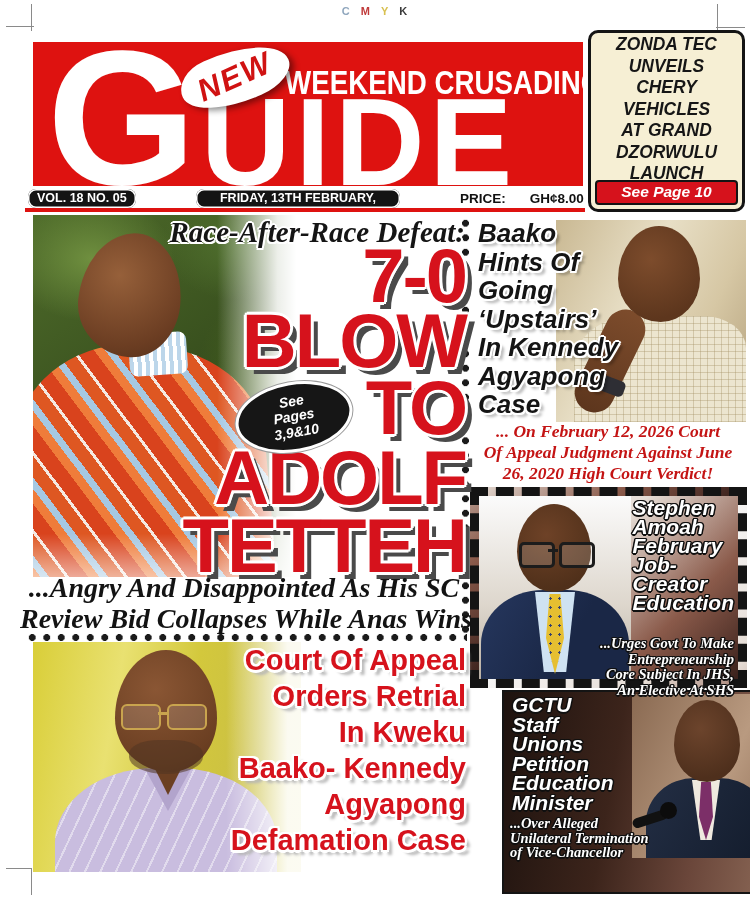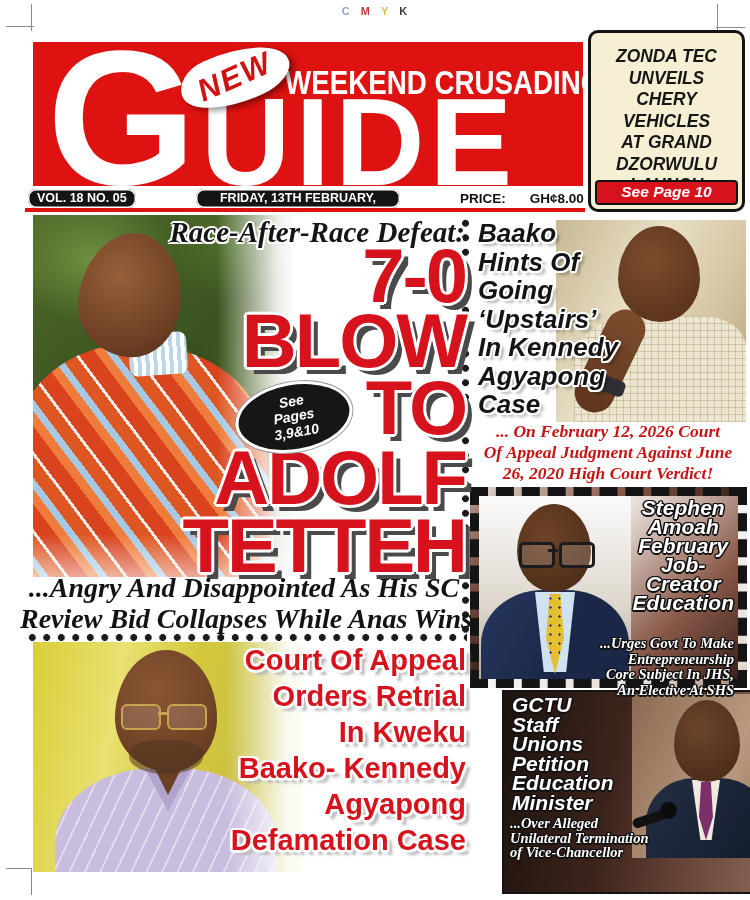--- a/index.html
+++ b/index.html
@@ -19,21 +19,21 @@
            color:#fff;letter-spacing:5px;text-align:center;}
   .mh-sub{position:absolute;left:252px;top:22px;font-size:33px;font-weight:bold;color:#fff;
           white-space:nowrap;transform:scaleX(.84);transform-origin:left top;}
   .ribbon{position:absolute;left:146px;top:8px;width:112px;height:54px;background:#fff;
           border-radius:30% 70% 35% 65%/45% 60% 40% 55%;transform:rotate(-24deg);
           box-shadow:3px 4px 6px rgba(0,0,0,.45);display:flex;align-items:center;justify-content:center;}
   .ribbon span{font-size:31px;font-weight:bold;font-style:italic;color:#d01212;letter-spacing:2px;}
 
   
   .promo{position:absolute;left:588px;top:30px;width:157px;height:182px;background:#f6efd4;
-         border:3px solid #141414;border-radius:10px;box-sizing:border-box;text-align:center;padding-top:12px;}
+         border:3px solid #141414;border-radius:10px;box-sizing:border-box;text-align:center;padding-top:0;}
   .promo .pl{display:block;font-size:18.5px;line-height:21.5px;font-weight:bold;font-style:italic;
              color:#161616;transform:scaleX(.94);}
   .promo-see{position:absolute;left:4px;right:4px;bottom:4px;height:21px;background:#d6121c;
              border:2px solid #141414;border-radius:4px;color:#fff;font-weight:bold;font-style:italic;
              font-size:15.5px;line-height:20px;text-align:center;}
 
   
   .pill{position:absolute;top:189px;height:19px;background:#141414;border-radius:8px;
         box-shadow:inset 0 0 0 1.5px #fff;color:#fff;font-size:12.5px;font-weight:bold;
         line-height:19px;text-align:center;padding:0 9px;}
@@ -125,21 +125,21 @@
             clip-path:polygon(0 0,100% 0,78% 100%,22% 100%);}
   .pa-tie{position:absolute;left:67px;top:98px;width:18px;height:80px;background:#e6bf31;
           background-image:radial-gradient(circle 2px,#35406e 60%,transparent 61%);background-size:9px 9px;
           clip-path:polygon(20% 0,80% 0,100% 55%,50% 100%,0 55%);}
   .pa-head{position:absolute;left:38px;top:8px;width:74px;height:88px;
            background:radial-gradient(circle at 40% 35%,#6e4227,#50301a 75%);
            border-radius:50%/54% 54% 46% 46%;}
   .pa-lens{position:absolute;width:30px;height:20px;border:3px solid #1c1c1c;border-radius:5px;
            background:rgba(255,255,255,.18);top:46px;}
   .pa-bridge{position:absolute;left:69px;top:53px;width:10px;height:3px;background:#1c1c1c;}
-  .amoah-head{position:absolute;right:4px;top:2px;text-align:center;z-index:3;}
+  .amoah-head{position:absolute;right:4px;top:2px;text-align:left;z-index:3;}
   .amoah-head span{display:block;font-size:21px;line-height:19px;font-weight:bold;font-style:italic;
                    color:#fff;white-space:nowrap;}
   .amoah-sub{position:absolute;right:4px;top:120px;text-align:right;z-index:3;
              font-family:"Liberation Serif",serif;font-style:italic;font-weight:bold;
              font-size:14.5px;line-height:15.5px;color:#fff;white-space:nowrap;margin-top:20px;}
 
   
   .gctu{position:absolute;left:470px;top:690px;width:277px;height:204px;box-sizing:border-box;
         border:2px solid #141414;
         background:linear-gradient(100deg,#1d120e 0%,#3c241b 40%,#6a463a 70%,#8d6a58 100%);margin-left:32px;}

